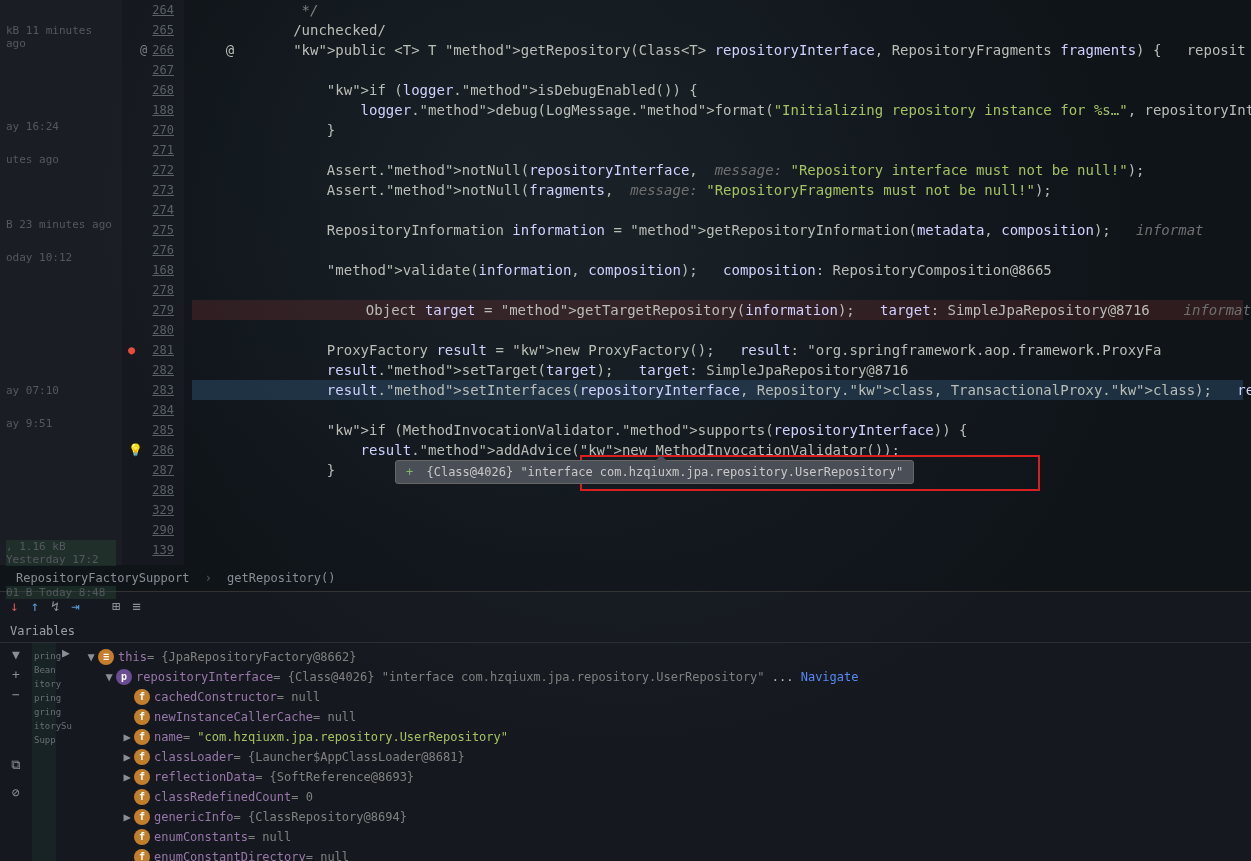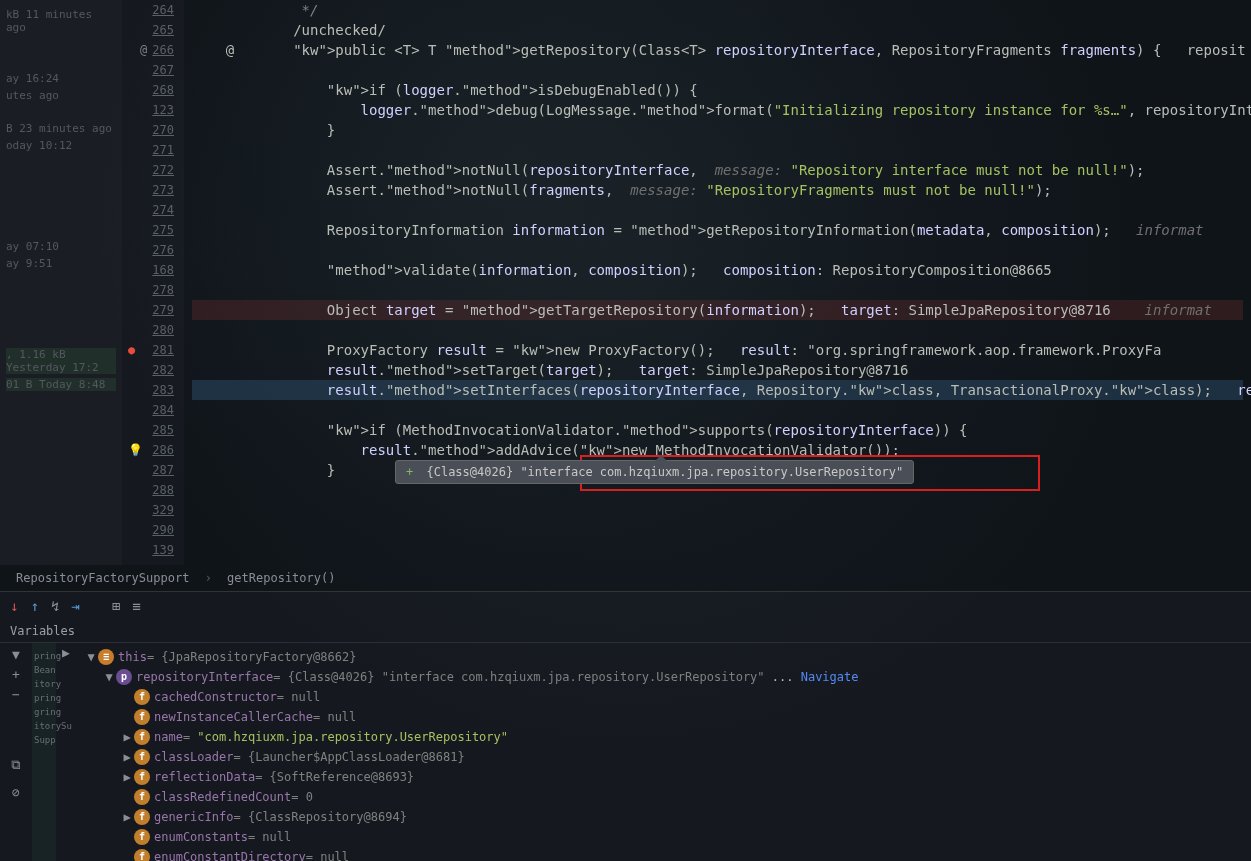--- a/index.html
+++ b/index.html
@@ -21,21 +21,21 @@
   pointer-events: none;
 }
 .main-area { display: flex; height: 565px; }
 .left-panel {
   width: 122px;
   background: #1a1d24;
   color: #7a7e85;
   font-size: 11px;
   padding: 4px 6px;
 }
-.left-panel div { margin: 4px 0; opacity: 0.6; }
+.left-panel div { margin: 20px 0; opacity: 0.6; }
 .gutter {
   width: 62px;
   background: #15191f;
   text-align: right;
   padding: 0 10px;
   color: #5a6068;
   line-height: 20px;
   font-size: 12px;
 }
 .gutter .line { height: 20px; position: relative; text-decoration: underline; }
@@ -49,21 +49,21 @@
   font-size: 14px;
   overflow: hidden;
   position: relative;
 }
 .code-line { height: 20px; white-space: pre; }
 .str { color: #a5c261; }
 .var { color: #d0d0ff; }
 .com { color: #808080; font-style: italic; }
 .hint { color: #707070; font-style: italic; }
 .hl-cur { background: rgba(58,100,140,0.35); }
-.hl-bp { background: rgba(140,50,50,0.25); }
+.hl-bp { background: rgba(140,50,50,0.25); padding-left: 39px; }
 .red-box-abs { border: 2px solid #d92020; position: absolute; }
 .tooltip {
   position: absolute;
   left: 395px;
   top: 460px;
   background: #4a4f57;
   border: 1px solid #666;
   border-radius: 3px;
   padding: 4px 10px;
   font-size: 12px;
@@ -162,21 +162,21 @@
     <div class="green-row">, 1.16 kB Yesterday 17:2</div>
     <div class="green-row">01 B Today 8:48</div>
   </div>
 
   <div class="gutter" id="gutter">
       <div class="line">264</div>
       <div class="line">265</div>
       <div class="line"><span class="at">@</span>266</div>
       <div class="line">267</div>
       <div class="line">268</div>
-      <div class="line">123</div>
+      <div class="line">188</div>
       <div class="line">270</div>
       <div class="line">271</div>
       <div class="line">272</div>
       <div class="line">273</div>
       <div class="line">274</div>
       <div class="line">275</div>
       <div class="line">276</div>
       <div class="line">168</div>
       <div class="line">278</div>
       <div class="line">279</div>

